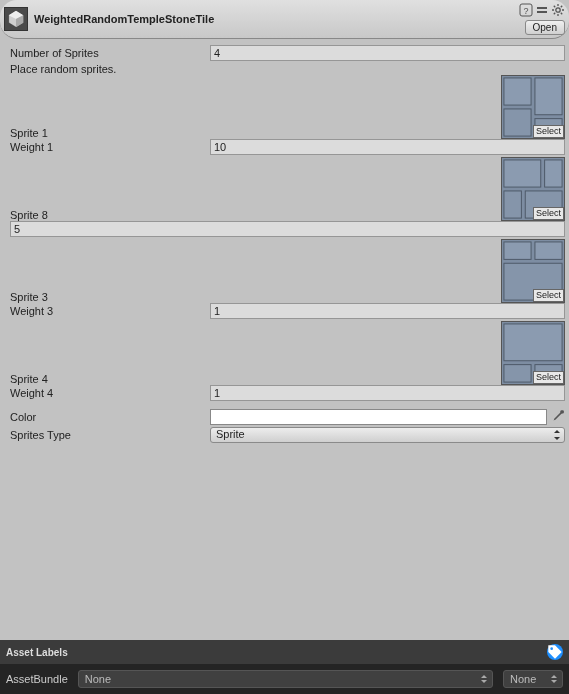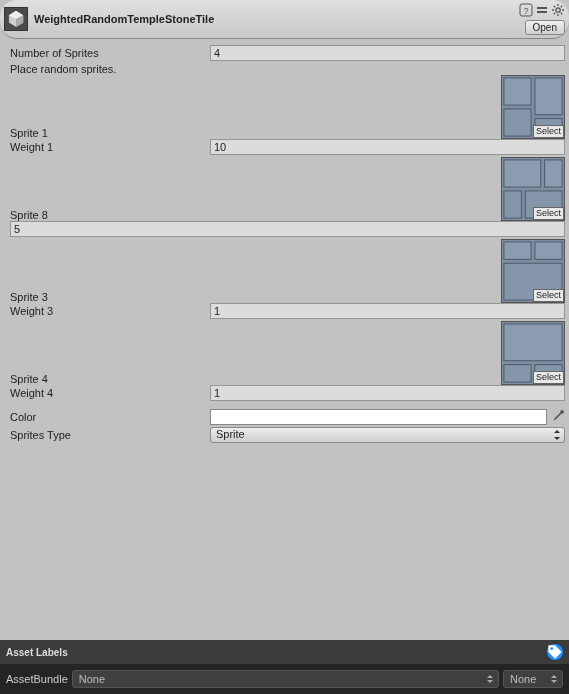--- a/index.html
+++ b/index.html
@@ -153,21 +153,21 @@
     display:flex;align-items:center;justify-content:center;
     cursor:pointer;
   }
   .footer {
     position:absolute;left:0;right:0;bottom:0;
     height:30px;
     background:#242424;
     color:#ccc;
     display:flex;align-items:center;
     padding:12px 6px;
-    gap:4px;
+    gap:10px;
   }
   .f-dd {
     height:18px;
     background:#404040;
     border:1px solid #555;
     border-radius:3px;
     display:flex;align-items:center;
     padding:0 16px 0 6px;
     color:#bbb;
     font-size:11px;

